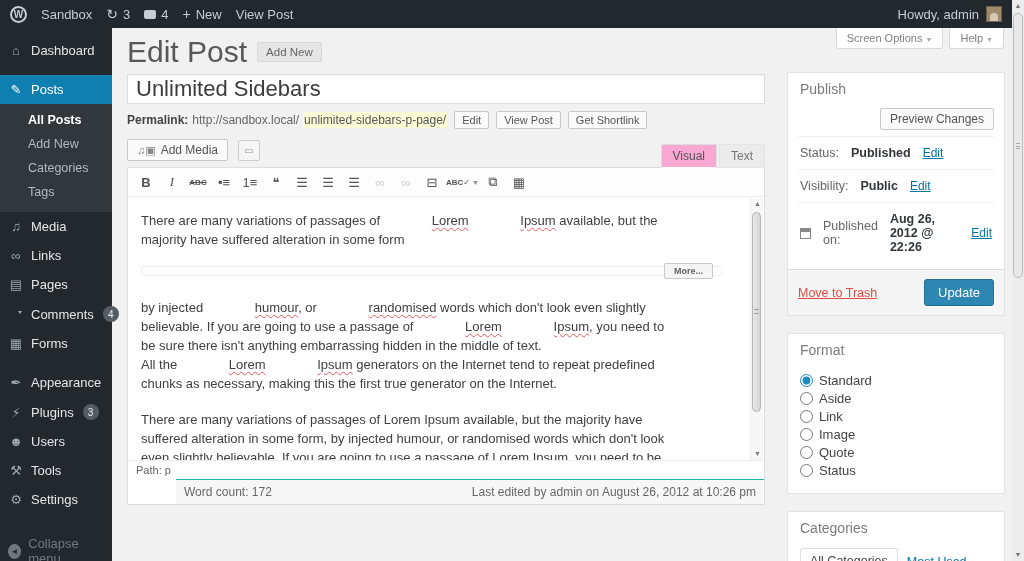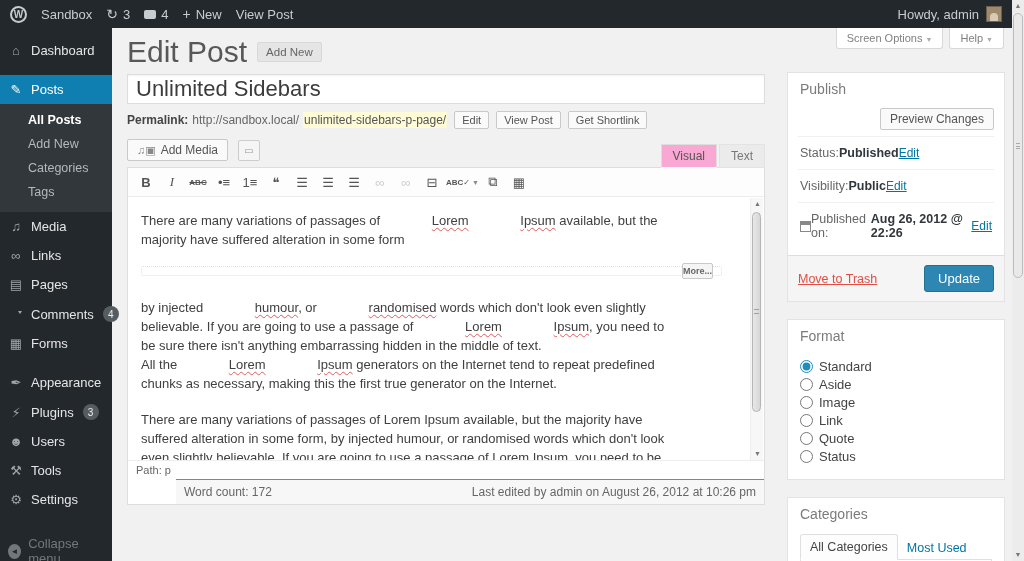--- a/index.html
+++ b/index.html
@@ -100,42 +100,42 @@
   .tb.small-caps { font-size:8px; font-weight:bold; letter-spacing:0; }
   .tb.strike { text-decoration:line-through; }
   .tb.disabled { color:#ccc; }
   .tb .caret { font-size:7px; color:#888; margin-left:2px; }
 
   .editor-content { position:relative; height:263px; overflow:hidden; padding:14px 30px 0 13px; color:#404040; background:#fff; }
   .editor-content p { max-width:540px; line-height:19px; font-size:13px; margin:0 0 17px; }
   .misspelled { text-decoration:underline wavy #e05c5c; text-decoration-thickness:1px; text-underline-offset:2px;padding-left:48px; }
   .more-divider { position:relative; height:10px; border:1px dotted #e0e0e0; border-radius:2px; margin:4px 12px 22px 0; }
   .more-label { position:absolute; right:8px; top:-4px; background:#f5f5f5; border:1px solid #c9c9c9; border-radius:2px;
-    font-size:9px; font-weight:bold; color:#666; padding:0 0; line-height:14px; }
+    font-size:9px; font-weight:bold; color:#666; padding:0 9px; line-height:14px; }
 
   .ed-scrollbar { position:absolute; top:1px; right:1px; bottom:0; width:13px; background:#f7f7f7; border-left:1px solid #eee; }
   .eds-arrow { position:absolute; left:0; width:13px; height:12px; text-align:center; font-size:7px; color:#777; line-height:12px; }
   .eds-up { top:0; } .eds-down { bottom:0; }
   .eds-thumb { position:absolute; left:1px; width:9px; top:14px; height:200px; background:linear-gradient(90deg,#e8e8e8,#d6d6d6);
     border:1px solid #b5b5b5; border-radius:5px; }
   .eds-grip { position:absolute; left:1px; right:1px; top:50%; height:5px; margin-top:-3px;
     border-top:1px solid #9f9f9f; border-bottom:1px solid #9f9f9f; }
 
   .path-bar { padding:3px 8px; font-size:11px; color:#666; border-top:1px solid #eee; background:#fff; }
   .status-bar { display:flex; justify-content:space-between; background:#f7f7f7; border-top:1px solid #14b8a6;
     padding:5px 8px; font-size:12px; color:#666;margin-left:48px; }
 
   
   .side-col { position:absolute; left:675px; top:44px; width:218px; }
   .postbox { background:#fff; border:1px solid #e3e3e3; margin-bottom:17px; }
   .postbox h3 { font-weight:normal; font-size:14px; color:#7b7b7b; padding:8px 12px; cursor:pointer; }
   .publish-body { padding:4px 10px 0; }
   .preview-row { text-align:right; padding:2px 0 10px; border-bottom:1px solid #f0f0f0; }
   .preview-btn { background:#fafafa; border:1px solid #c9c9c9; border-radius:2px; padding:3px 9px; font-size:12px; color:#555; cursor:pointer; }
-  .pub-row { padding:9px 2px; border-bottom:1px solid #f0f0f0; font-size:12.5px; color:#666; display:flex; align-items:center; gap:0; }
+  .pub-row { padding:9px 2px; border-bottom:1px solid #f0f0f0; font-size:12.5px; color:#666; display:flex; align-items:center; gap:12px; }
   .pub-row b { color:#32373c; }
   .pub-row:last-of-type { border-bottom:none; }
   .edit-link { color:#0074a2; text-decoration:underline; cursor:pointer; font-size:12px; }
   .cal-icon { width:11px; height:11px; border:1px solid #888; border-top:4px solid #888; display:inline-block; flex:none; }
   .publish-footer { margin-top:6px; background:#f5f5f5; border-top:1px solid #ddd; padding:9px 10px;
     display:flex; align-items:center; justify-content:space-between; }
   .trash-link { color:#e14d43; text-decoration:underline; font-size:12.5px; cursor:pointer; }
   .update-btn { background:#2d87b2; border:1px solid #23708f; border-radius:3px; color:#fff;
     padding:5px 13px; font-size:13px; cursor:pointer; }
 
@@ -402,25 +402,25 @@
           <label>
             <input type="radio" name="post_format" checked="" style="">
             <span>Standard</span>
           </label>
           <label>
             <input type="radio" name="post_format" style="">
             <span>Aside</span>
           </label>
           <label>
             <input type="radio" name="post_format" style="">
+            <span>Link</span>
+          </label>
+          <label>
+            <input type="radio" name="post_format" style="">
             <span>Image</span>
-          </label>
-          <label>
-            <input type="radio" name="post_format" style="">
-            <span>Link</span>
           </label>
           <label>
             <input type="radio" name="post_format" style="">
             <span>Quote</span>
           </label>
           <label>
             <input type="radio" name="post_format" style="">
             <span>Status</span>
           </label>
         </div>

